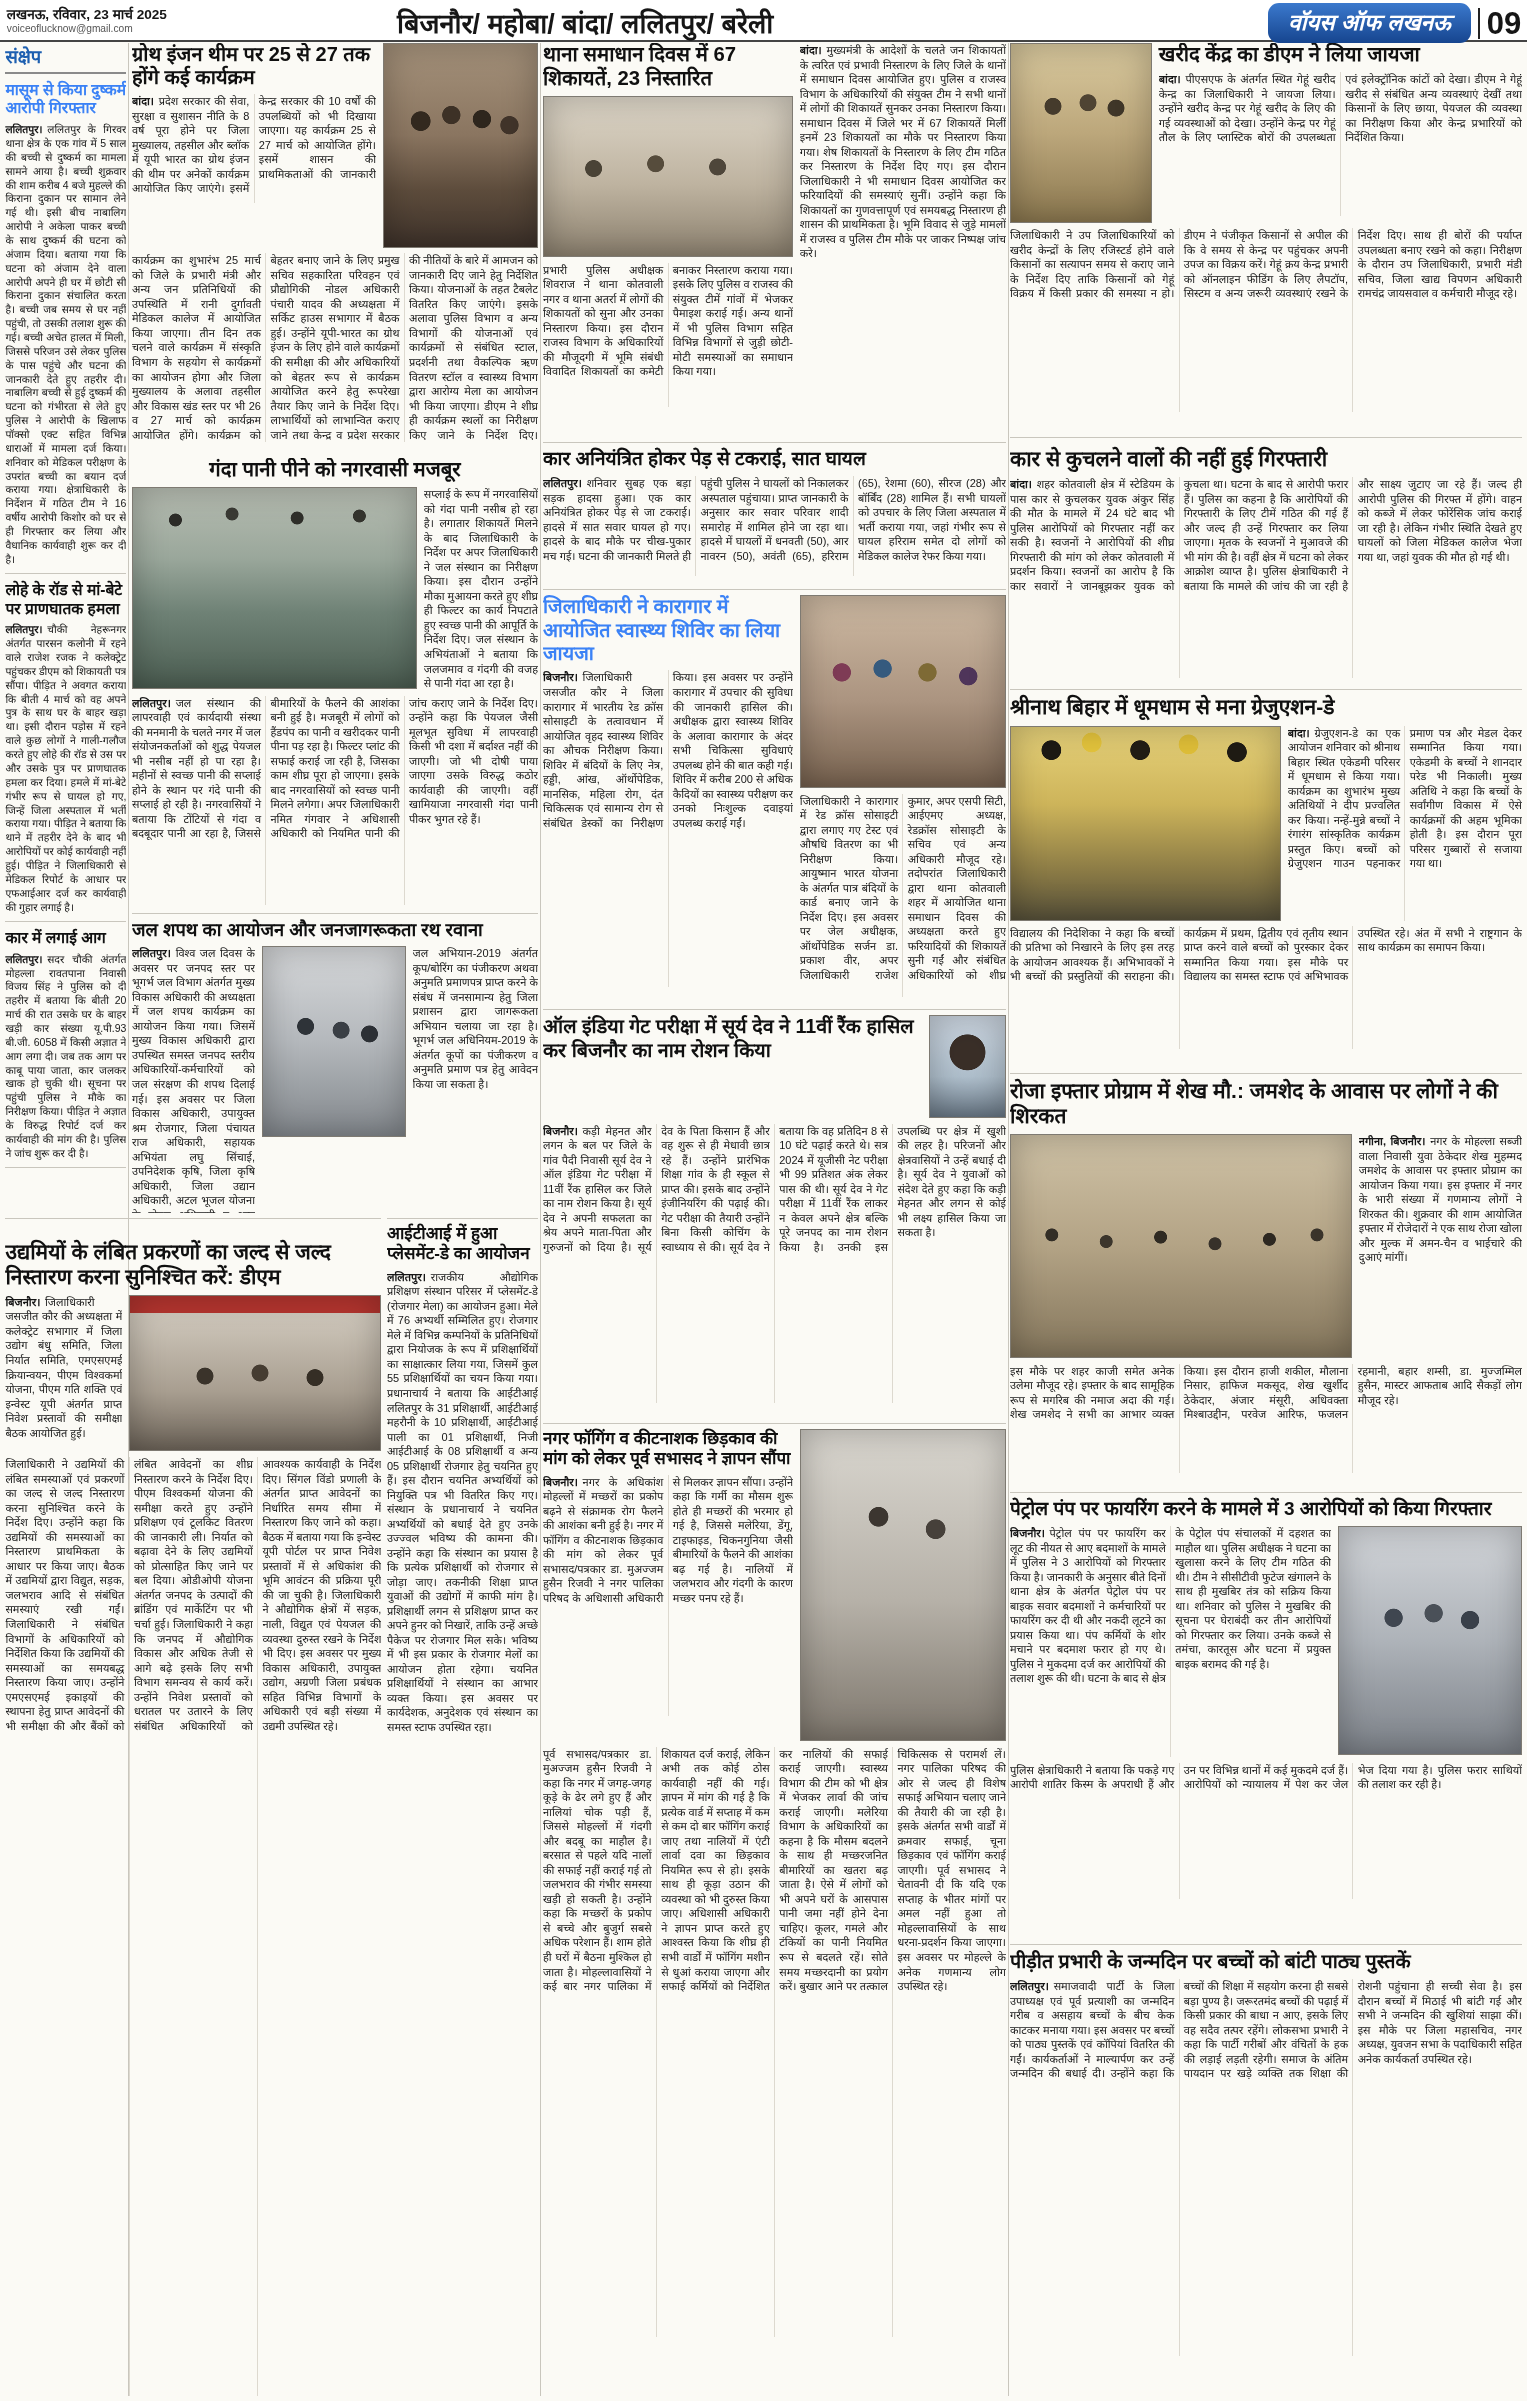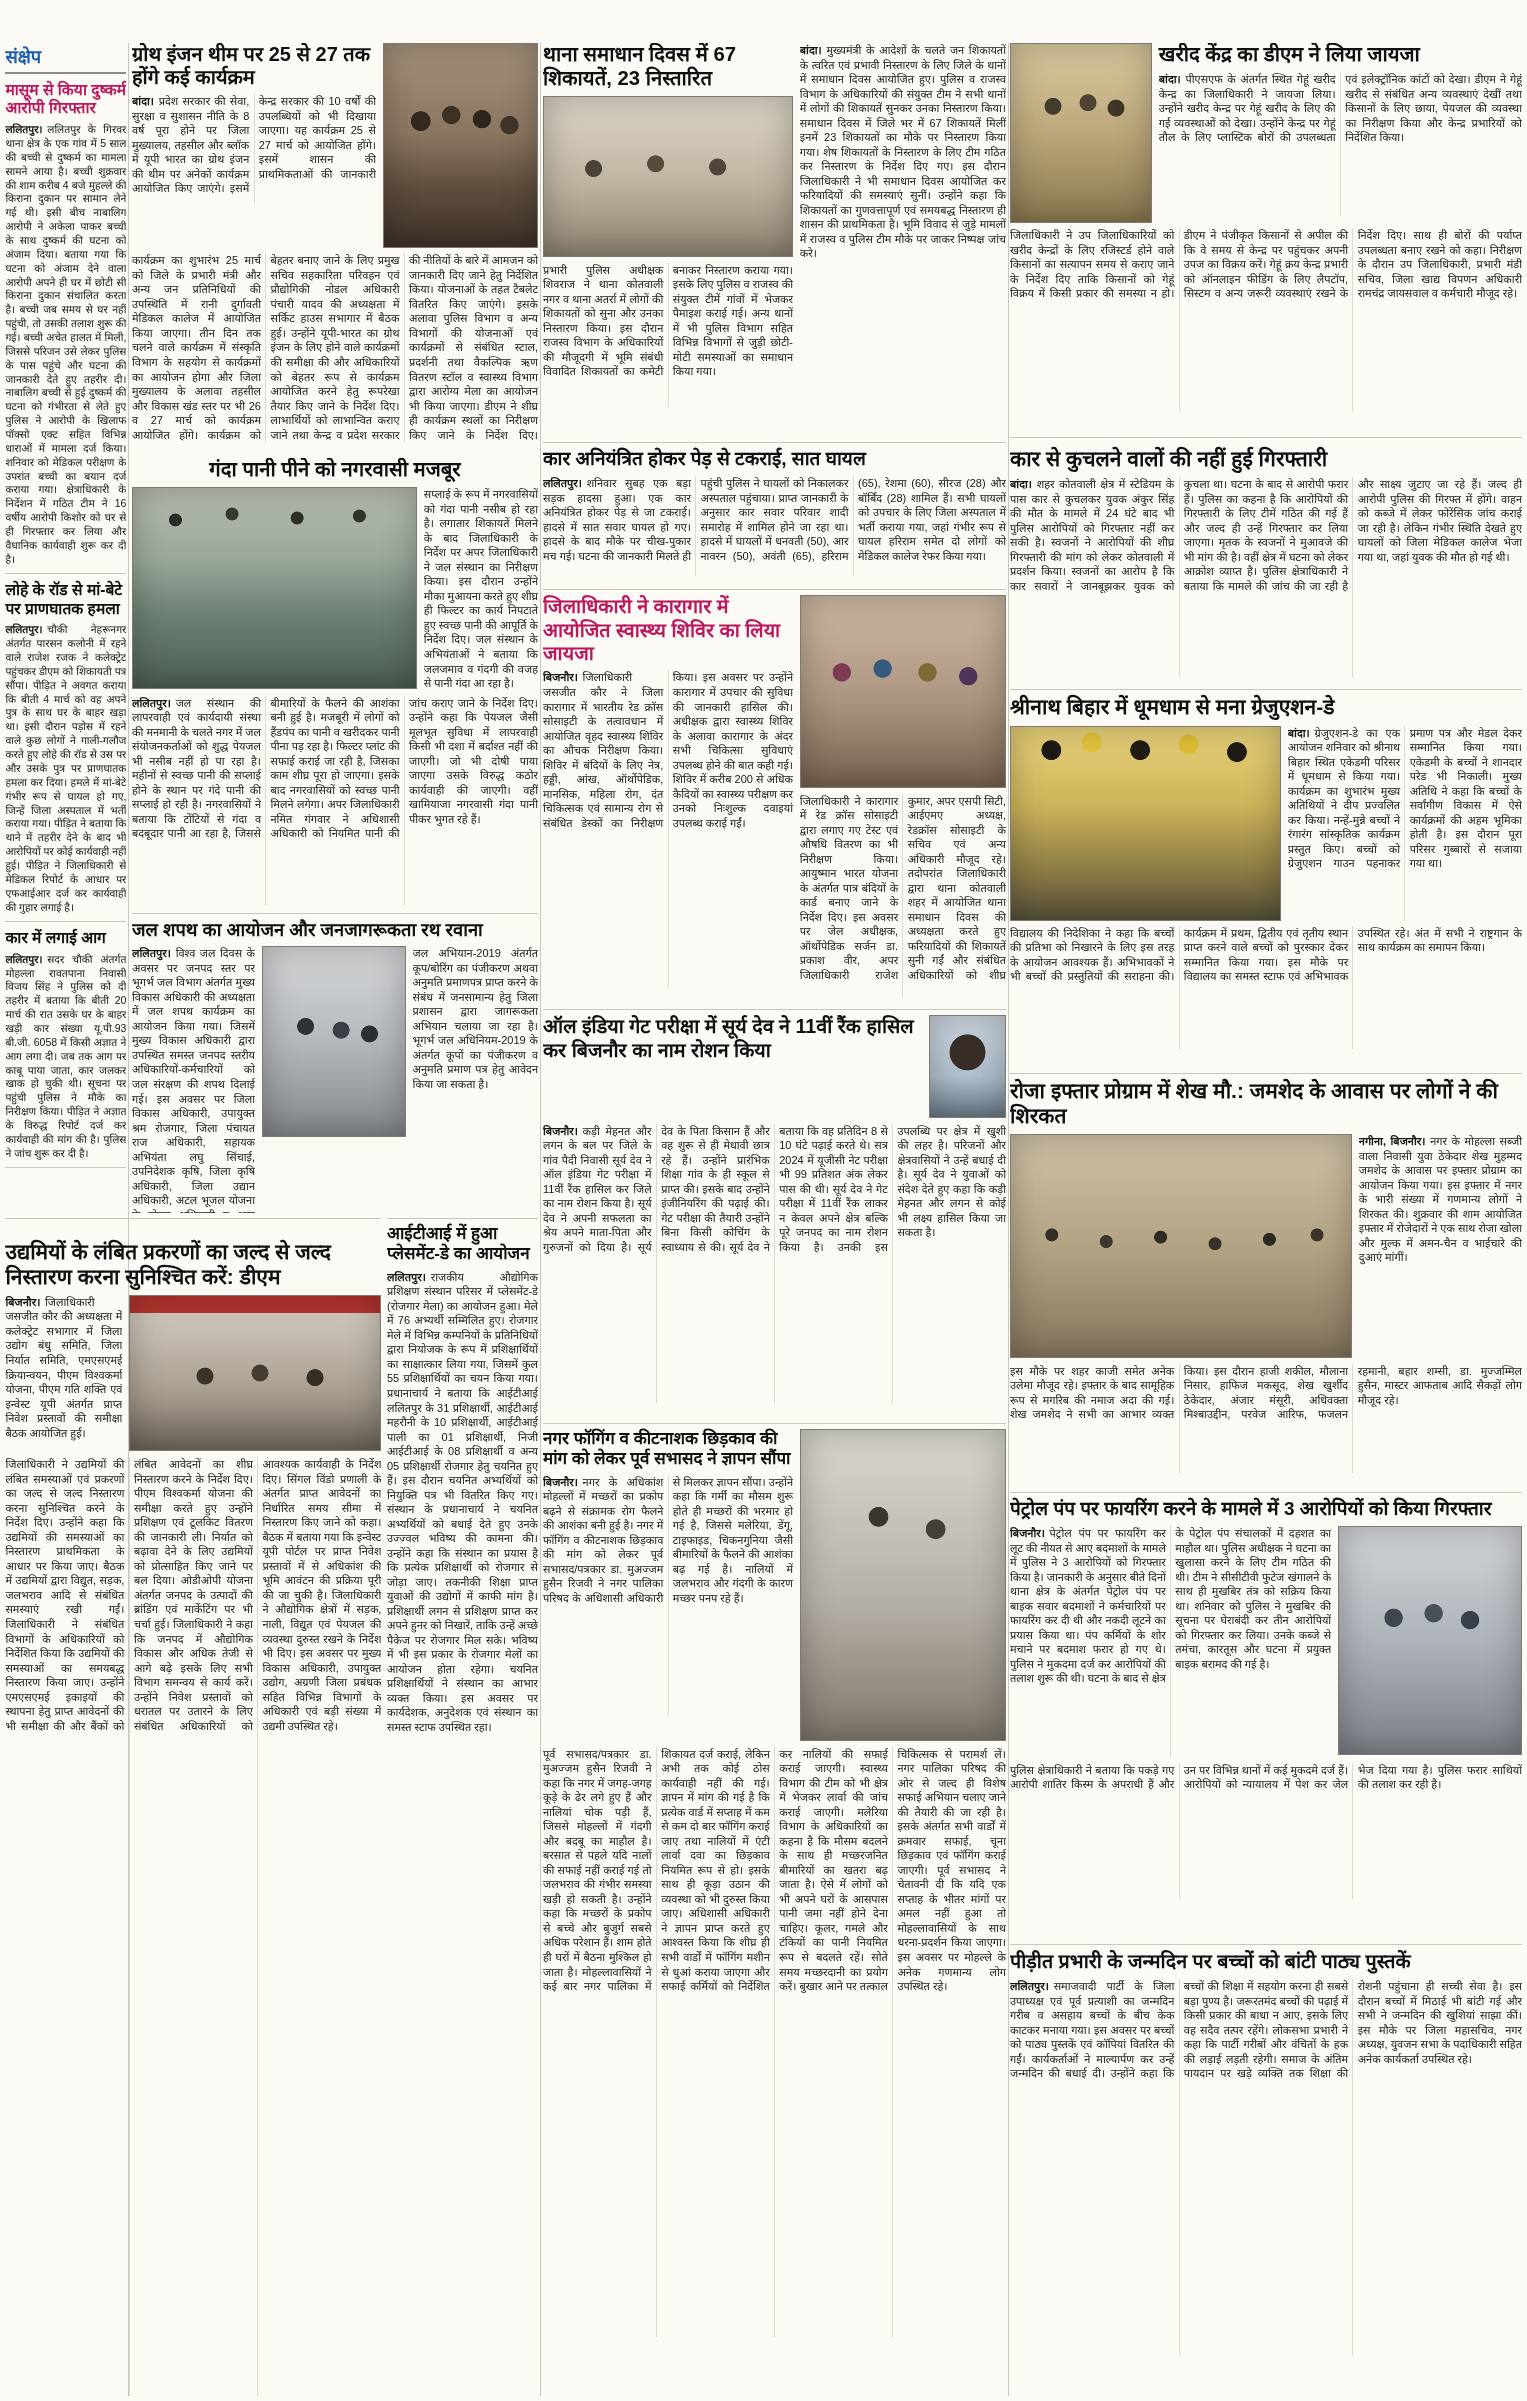--- a/index.html
+++ b/index.html
@@ -17,21 +17,21 @@
   .brand-pill{background:linear-gradient(180deg,#3b79cd,#16458f);color:#fff;font-weight:bold;font-style:italic;font-size:22.4px;padding:2.7px 20.3px 6.1px;border-radius:11px}
   .page-num{font-size:31px;font-weight:bold;border-left:2px solid #222;padding-left:6.8px;line-height:1}
 
   
   .vr{position:absolute;top:43px;width:0.7px;background:#c9c6bd;height:2353px}
   #vr1{left:128px}#vr2{left:540px}#vr3{left:1008px}
 
   
   .blk{position:absolute;overflow:hidden}
   .hl{font-weight:bold;line-height:1.18;margin:0 0 5.4px;color:#101010}
-  .blue{color:#be185d}
+  .blue{color:#3b82f6}
   .bt{font-size:11px;line-height:1.32;text-align:justify;overflow:hidden}
   .dl{font-weight:bold;margin-right:4.7px}
   .c2{column-count:2}.c3{column-count:3}.c4{column-count:4}
   .c2,.c3,.c4{column-gap:9.5px;column-rule:0.7px solid #ddd9cf}
   .center{text-align:center}
 
   
   .photo{position:relative;border:0.7px solid #7e7a72;box-shadow:inset 0 0 34px rgba(0,0,0,.28);flex:none}
   .ph-growth{background:radial-gradient(circle at 24% 38%,#33291f 0 9.5px,transparent 10.2px),radial-gradient(circle at 44% 35%,#3d3126 0 8.8px,transparent 9.5px),radial-gradient(circle at 64% 37%,#2e261d 0 8.8px,transparent 9.5px),radial-gradient(circle at 82% 40%,#41342a 0 8.8px,transparent 9.5px),linear-gradient(180deg,#a5927b 0%,#8a7560 45%,#5d4c3c 72%,#3e322a 100%)}
   .ph-water{background:radial-gradient(circle at 15% 16%,#2c2c28 0 6.1px,transparent 6.8px),radial-gradient(circle at 35% 13%,#3a3a34 0 6.1px,transparent 6.8px),radial-gradient(circle at 58% 15%,#2f2f2a 0 6.1px,transparent 6.8px),radial-gradient(circle at 80% 14%,#34342e 0 6.1px,transparent 6.8px),linear-gradient(180deg,#b7bdb2 0%,#9aa79b 35%,#6f8276 62%,#4c5e52 100%)}
@@ -152,20 +152,31 @@
 
   #blk-bday{left:1010px;top:1944px;width:512px;height:452px;border-top:0.7px solid #c9c6bd;padding-top:5.4px}
   #blk-bday .hl{font-size:19.7px}
   #blk-bday .bt{height:377px}
 </style>
 </head>
 <body>
 
 <div class="page">
 
+  <header class="mast">
+    <div class="mast-left">
+      <div class="mast-date">लखनऊ, रविवार, 23 मार्च 2025</div>
+      <div class="mast-email">voiceoflucknow@gmail.com</div>
+    </div>
+    <div class="mast-regions">बिजनौर/ महोबा/ बांदा/ ललितपुर/ बरेली</div>
+    <div class="mast-brand">
+      <div class="brand-pill">वॉयस ऑफ लखनऊ</div>
+      <div class="page-num">09</div>
+    </div>
+  </header>
 
   <div class="vr" id="vr1"></div>
   <div class="vr" id="vr2"></div>
   <div class="vr" id="vr3"></div>
 
   <section class="blk" id="blk-briefs">
     <div class="sec-title">संक्षेप</div>
 
     <article class="brief">
       <h3 class="hl blue">मासूम से किया दुष्कर्म आरोपी गिरफ्तार</h3>

